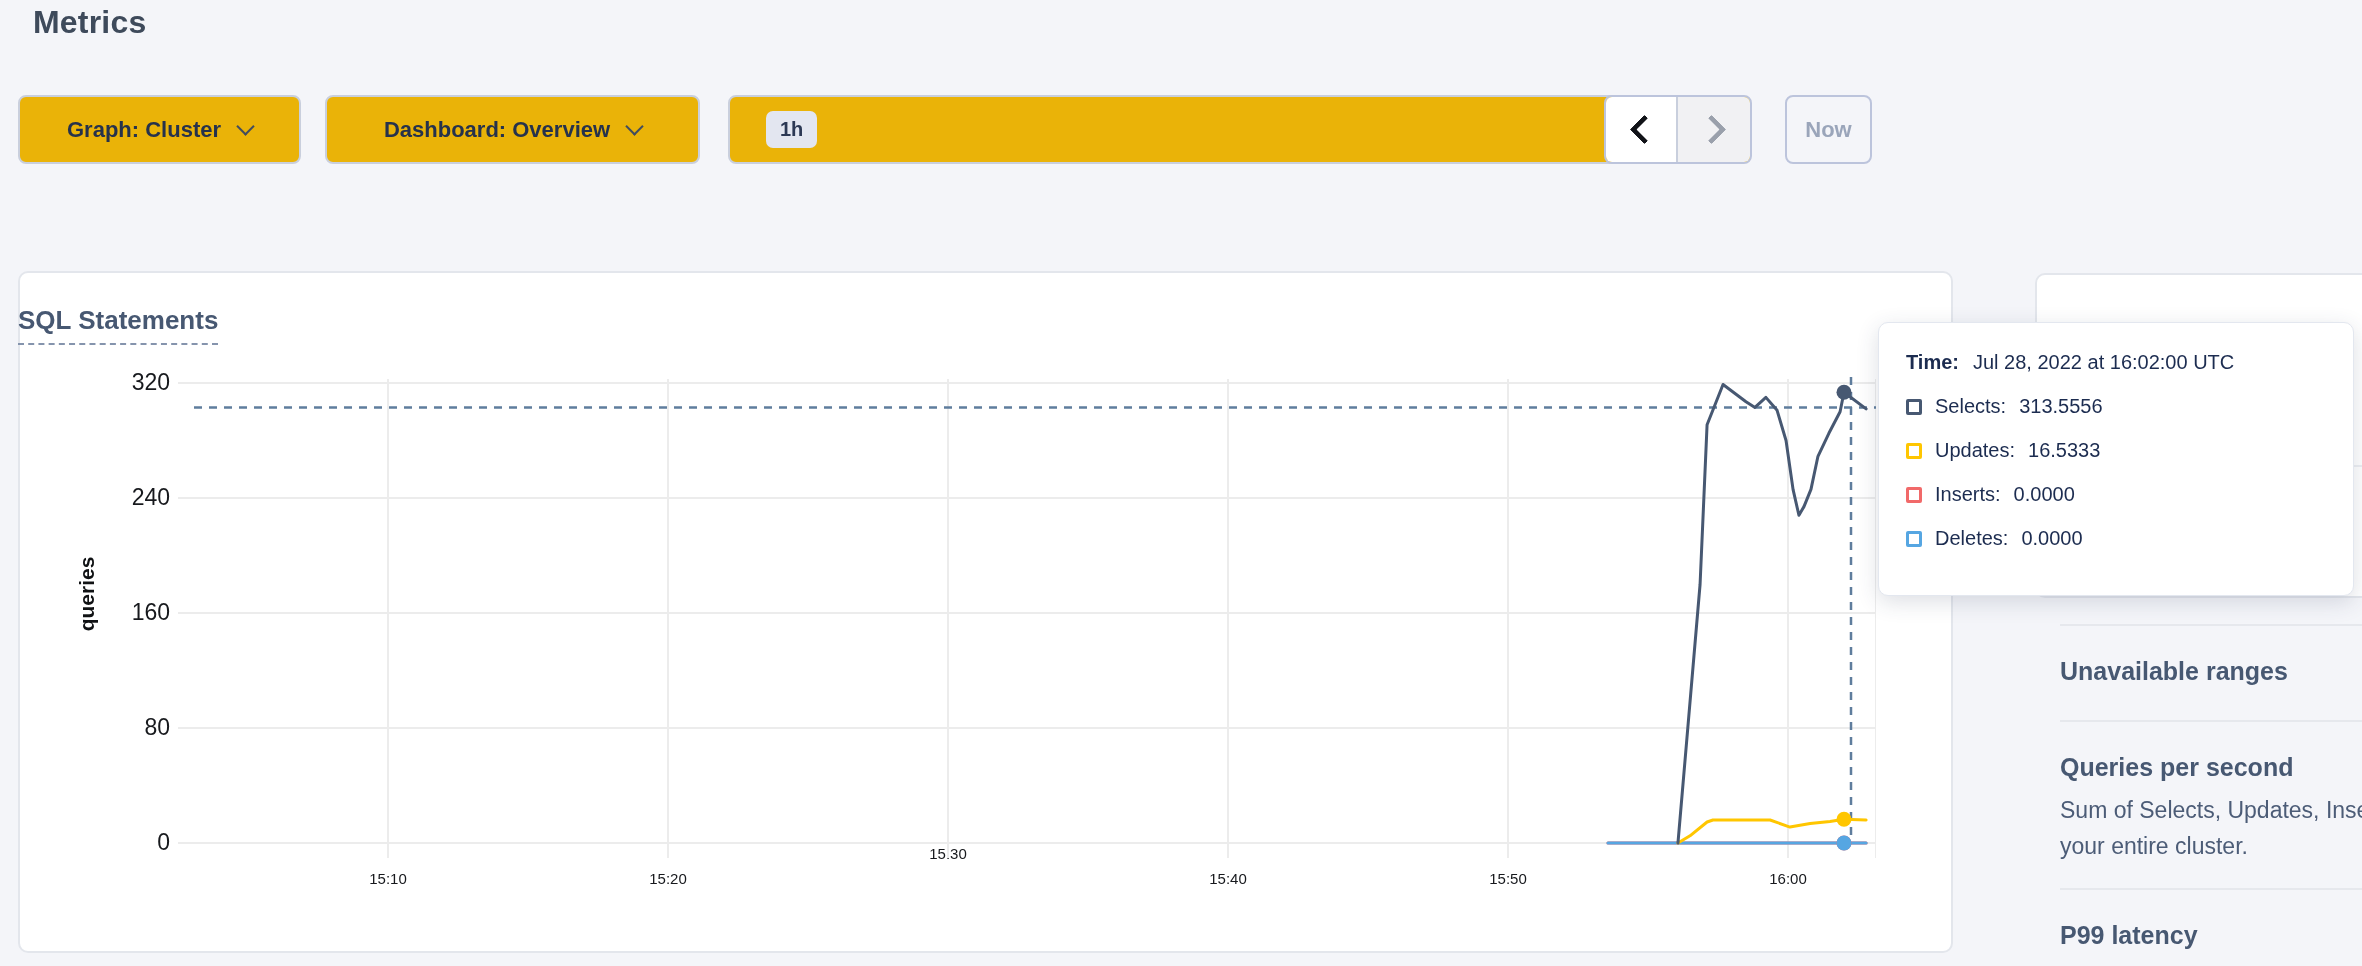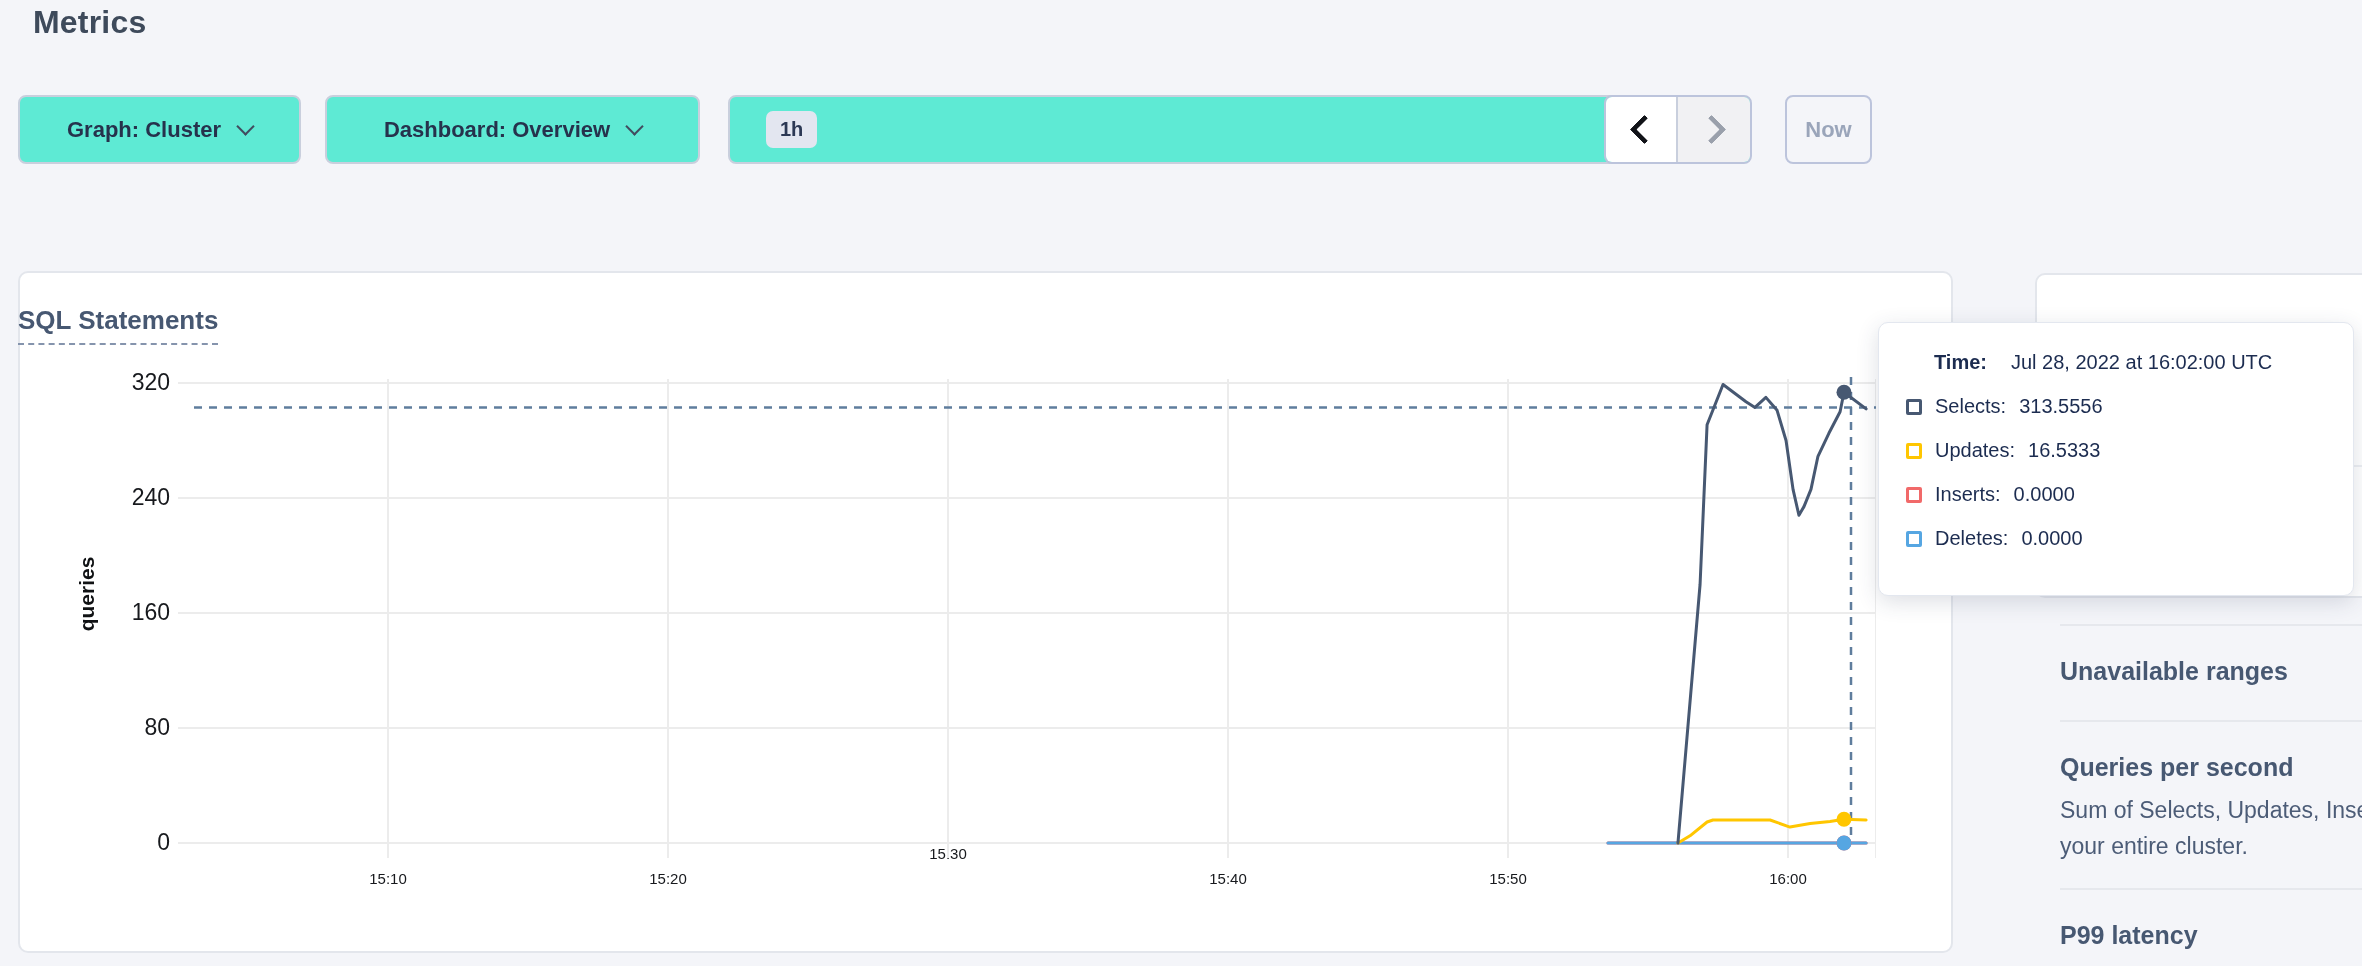--- a/index.html
+++ b/index.html
@@ -10,21 +10,21 @@
     color:#242a35;
   }
   
   .page-title{
     position:absolute;left:33px;top:4px;
     font-size:32px;font-weight:600;color:#3e4a5b;letter-spacing:.2px;
   }
   
   .ctl{
     position:absolute;top:95px;height:69px;box-sizing:border-box;
-    background:#5eead4;border:2px solid #c9cfdd;border-radius:8px;
+    background:#eab308;border:2px solid #c9cfdd;border-radius:8px;
     display:flex;align-items:center;justify-content:center;
     font-size:22px;font-weight:600;color:#26324c;cursor:pointer;
   }
   .dd-graph{left:18px;width:283px;gap:18px;}
   .dd-dashboard{left:325px;width:375px;gap:18px;}
   .time-window{left:728px;width:1019px;justify-content:space-between;padding:12px 36px;}
   .time-badge{
     background:#e3e6f0;border-radius:7px;padding:7px 14px;
     font-size:20px;font-weight:700;color:#2c3854;
   }
@@ -57,21 +57,21 @@
   .ytick{position:absolute;width:90px;text-align:right;font-size:23px;color:#17191d;z-index:2;}
   .xtick{position:absolute;width:120px;text-align:center;font-size:15px;color:#17191d;z-index:2;}
   #plot-svg{position:absolute;left:178px;top:350px;z-index:2;}
   
   .tooltip{
     position:absolute;left:1878px;top:322px;width:476px;height:274px;box-sizing:border-box;
     background:#ffffff;border:1px solid #e3e7ef;border-radius:10px;
     box-shadow:0 6px 22px rgba(45,58,90,.16);z-index:20;
     padding:28px 26px 0 27px;font-size:20px;color:#1c2c50;
   }
-  .tt-time{margin-left:28px;display:flex;gap:24px;align-items:center;white-space:nowrap;}
+  .tt-time{display:flex;gap:14px;align-items:center;white-space:nowrap;}
   .tt-time .lbl{font-weight:700;}
   .tt-row{display:flex;align-items:center;gap:13px;margin-top:21px;white-space:nowrap;}
   .tt-row:first-of-type{margin-top:24px;}
   .swatch{width:16px;height:16px;box-sizing:border-box;border:3.5px solid #475872;border-radius:2px;background:#fff;flex:none;}
   .tt-row .lbl{font-weight:400;}
   
   .side-card{
     position:absolute;left:2035px;top:273px;width:360px;height:325px;box-sizing:border-box;
     background:#ffffff;border:2px solid #e3e6ec;border-radius:10px;z-index:1;
   }

